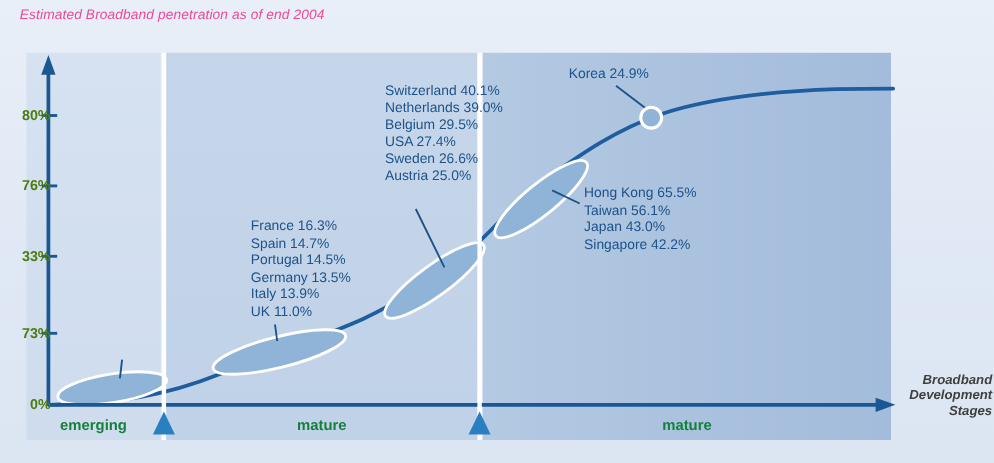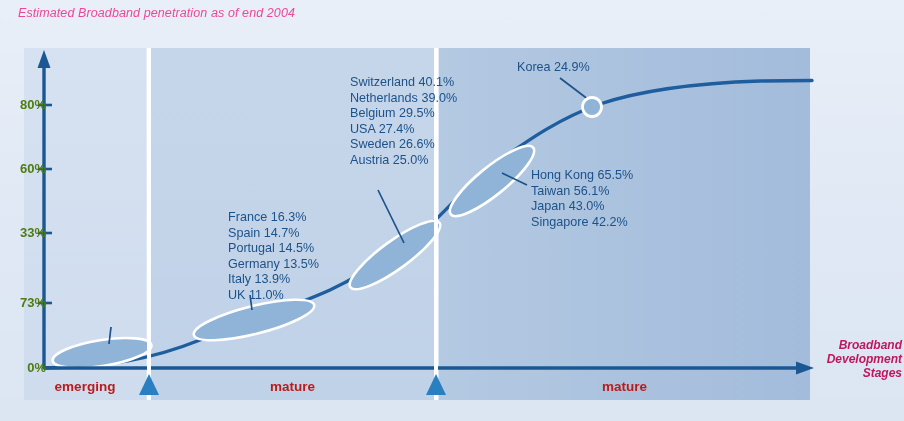--- a/index.html
+++ b/index.html
@@ -24,40 +24,40 @@
 
   
   #y-axis-title{
     position:absolute;left:18px;top:6px;width:330px;
     font-style:italic;font-weight:400;font-size:12.5px;line-height:15px;
     color:#ec4899;letter-spacing:.1px;
   }
   #x-axis-title{
     position:absolute;left:822px;top:338px;width:80px;
     font-style:italic;font-weight:700;font-size:12px;line-height:14px;
-    text-align:right;color:#be185d;
+    text-align:right;color:#404040;
   }
   .ytick{
     position:absolute;right:0;width:46px;text-align:right;
     font-size:13px;font-weight:700;color:#4d7c0f;
   }
   #yticks{position:absolute;left:-8px;top:0;width:54px;height:421px;}
 
   
   .annot{position:absolute;font-size:12.6px;line-height:15.6px;
     font-weight:400;color:#1c5289;white-space:nowrap;}
   #annot-emerging{left:60px;top:220px;}
-  #annot-growing{left:228px;top:198px;margin-top:12px;}
+  #annot-growing{left:228px;top:198px;}
   #annot-advanced{left:307px;top:75px;margin-left:43px;}
   #annot-mature{left:531px;top:168px;}
   #annot-korea{left:517px;top:60px;}
 
   
   .stage-label{position:absolute;top:374px;height:26px;line-height:26px;
-    font-size:13.5px;font-weight:700;color:#b91c1c;text-align:center;}
+    font-size:13.5px;font-weight:700;color:#15803d;text-align:center;}
   #stage-emerging{left:24px;width:122px;}
   #stage-growing{left:151px;width:283px;}
   #stage-mature{left:439px;width:371px;}
 </style>
 </head>
 <body>
 
 <div id="stage">
 
   <div class="panel" id="panel-emerging"></div>
@@ -114,21 +114,21 @@
     <g>
       <polygon points="149,374 139,395 159,395" fill="#2a7fc1"></polygon>
       <polygon points="436,374 426,395 446,395" fill="#2a7fc1"></polygon>
     </g>
   </svg>
 
   <div id="yticks">
     <div class="ytick" style="top:360px">0%</div>
     <div class="ytick" style="top:295px">73%</div>
     <div class="ytick" style="top:225px">33%</div>
-    <div class="ytick" style="top:161px">60%</div>
+    <div class="ytick" style="top:161px">76%</div>
     <div class="ytick" style="top:97px">80%</div>
   </div>
 
   <div id="y-axis-title">Estimated Broadband penetration as of end 2004</div>
   <div id="x-axis-title">Broadband Development Stages</div>
 
   <div class="annot" id="annot-growing">France 16.3%<br>Spain 14.7%<br>Portugal 14.5%<br>Germany 13.5%<br>Italy 13.9%<br>UK 11.0%</div>
   <div class="annot" id="annot-advanced">Switzerland 40.1%<br>Netherlands 39.0%<br>Belgium 29.5%<br>USA 27.4%<br>Sweden 26.6%<br>Austria 25.0%</div>
   <div class="annot" id="annot-mature">Hong Kong 65.5%<br>Taiwan 56.1%<br>Japan 43.0%<br>Singapore 42.2%</div>
   <div class="annot" id="annot-korea">Korea 24.9%</div>

